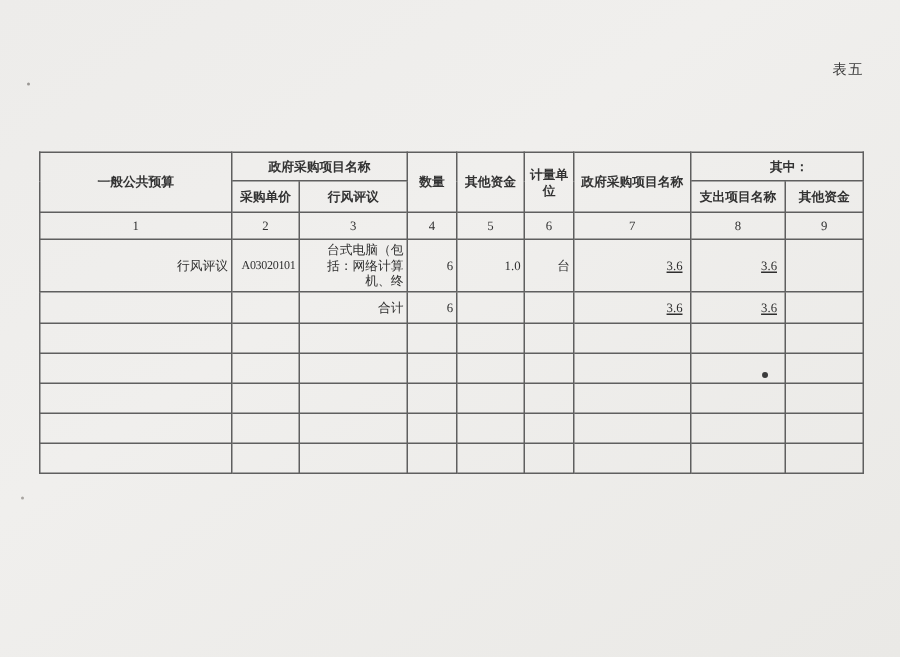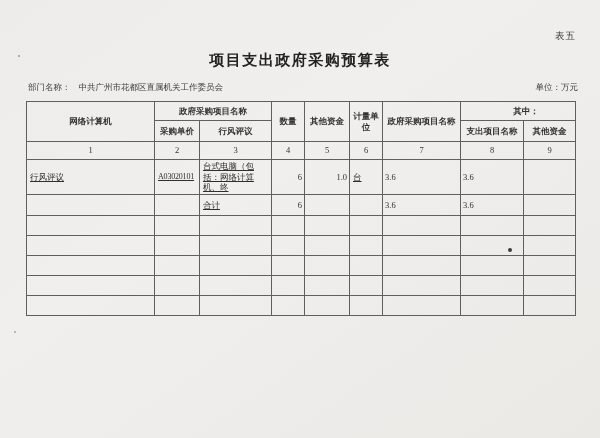--- a/index.html
+++ b/index.html
@@ -11,21 +11,21 @@
     overflow: hidden;
   }
   .page {
     position: absolute;
     inset: 0;
     background: linear-gradient(145deg, #edecea 0%, #f0efed 40%, #eae9e6 100%);
     color: #2e2e2e;
   }
   .sheet-label {
     position: absolute;
-    top: 30px;
+    top: 40px;
     right: 24px;
     font-size: 9.5px;
     letter-spacing: 1px;
     color: #3a3a3a;
   }
   .title {
     position: absolute;
     top: 51px;
     left: 0;
     width: 100%;
@@ -70,62 +70,55 @@
     color: #333;
   }
   tr.group-row { height: 19px; }
   tr.sub-row { height: 21px; }
   tr.num-row { height: 18px; }
   tr.num-row th { font-weight: normal; font-size: 8.5px; }
   tr.data-row-1 { height: 26px; }
   tr.total-row { height: 21px; }
   tr.empty-row { height: 20px; }
 
-  td.al { text-align: left; vertical-align: middle; padding: 1px 2px 1px 3px; text-decoration: underline; }
+  td.al { text-align: right; vertical-align: middle; padding: 1px 2px 1px 3px; }
   td.ar { text-align: right; vertical-align: middle; padding: 1px 2px; }
-  td.ar-pad { vertical-align: middle; padding: 1px 5px 1px 2px; }
+  td.ar-pad { text-align: right; vertical-align: middle; padding: 1px 5px 1px 2px; text-decoration: underline; }
   th.of-which { text-align: left; padding-left: 16px; font-weight: bold; }
   td.code { font-size: 8px; letter-spacing: -0.2px; }
 
   .speck { position: absolute; border-radius: 50%; background: #444; }
   .speck-1 { width: 4px; height: 4px; left: 508px; top: 248px; background:#3b3b3b; }
   .speck-2 { width: 2px; height: 2px; left: 18px; top: 55px; background:#9a9794; }
   .speck-3 { width: 2px; height: 2px; left: 14px; top: 331px; background:#a8a5a1; }
 </style>
 </head>
 <body>
 
 <div class="page">
 
   <div class="sheet-label">表五</div>
 
-  <div class="title">项目支出政府采购预算表</div>
-
-  <div class="meta-row">
-    <div class="dept">
-      <span class="lbl">部门名称：</span><span>中共广州市花都区直属机关工作委员会</span>
-    </div>
-    <div class="unit">单位：万元</div>
-  </div>
+
 
   <table class="budget">
     <colgroup>
       <col style="width:128px">
         <col style="width:45px">
         <col style="width:72px">
       <col style="width:33px">
         <col style="width:45px">
         <col style="width:33px">
       <col style="width:78px">
         <col style="width:63px">
         <col style="width:52px">
     </colgroup>
     <thead>
       <tr class="group-row">
-        <th rowspan="2">网络计算机</th>
+        <th rowspan="2">一般公共预算</th>
         <th colspan="2">政府采购项目名称</th>
         <th rowspan="2">数量</th>
         <th rowspan="2">其他资金</th>
         <th rowspan="2">计量单位</th>
         <th rowspan="2">政府采购项目名称</th>
         <th colspan="2" class="of-which">其中：</th>
       </tr>
       <tr class="sub-row">
         <th>采购单价</th>
         <th>行风评议</th>

